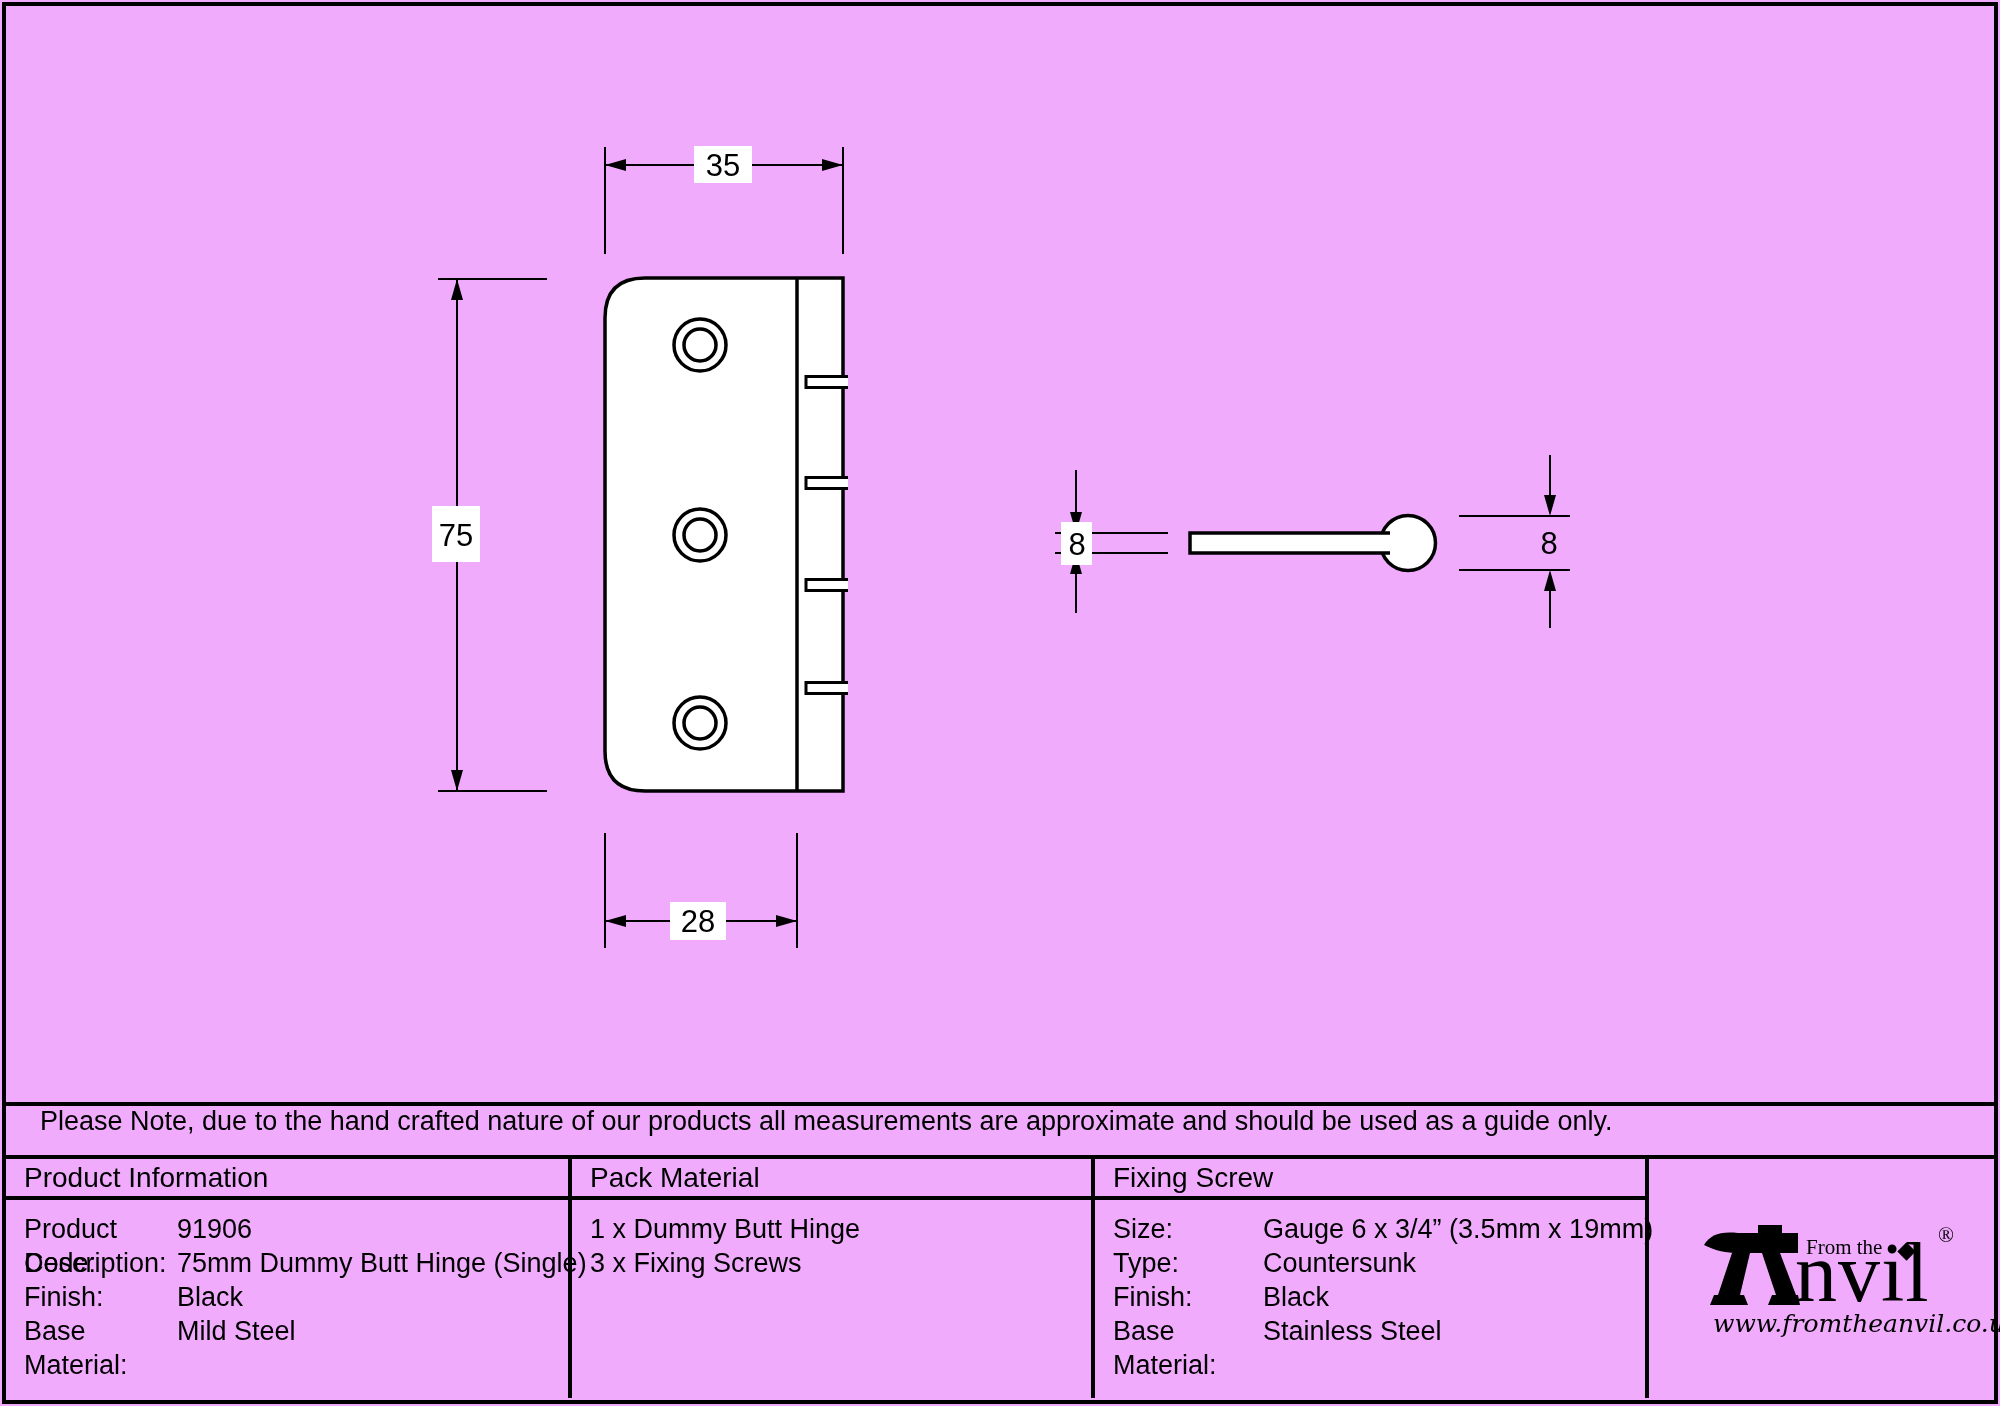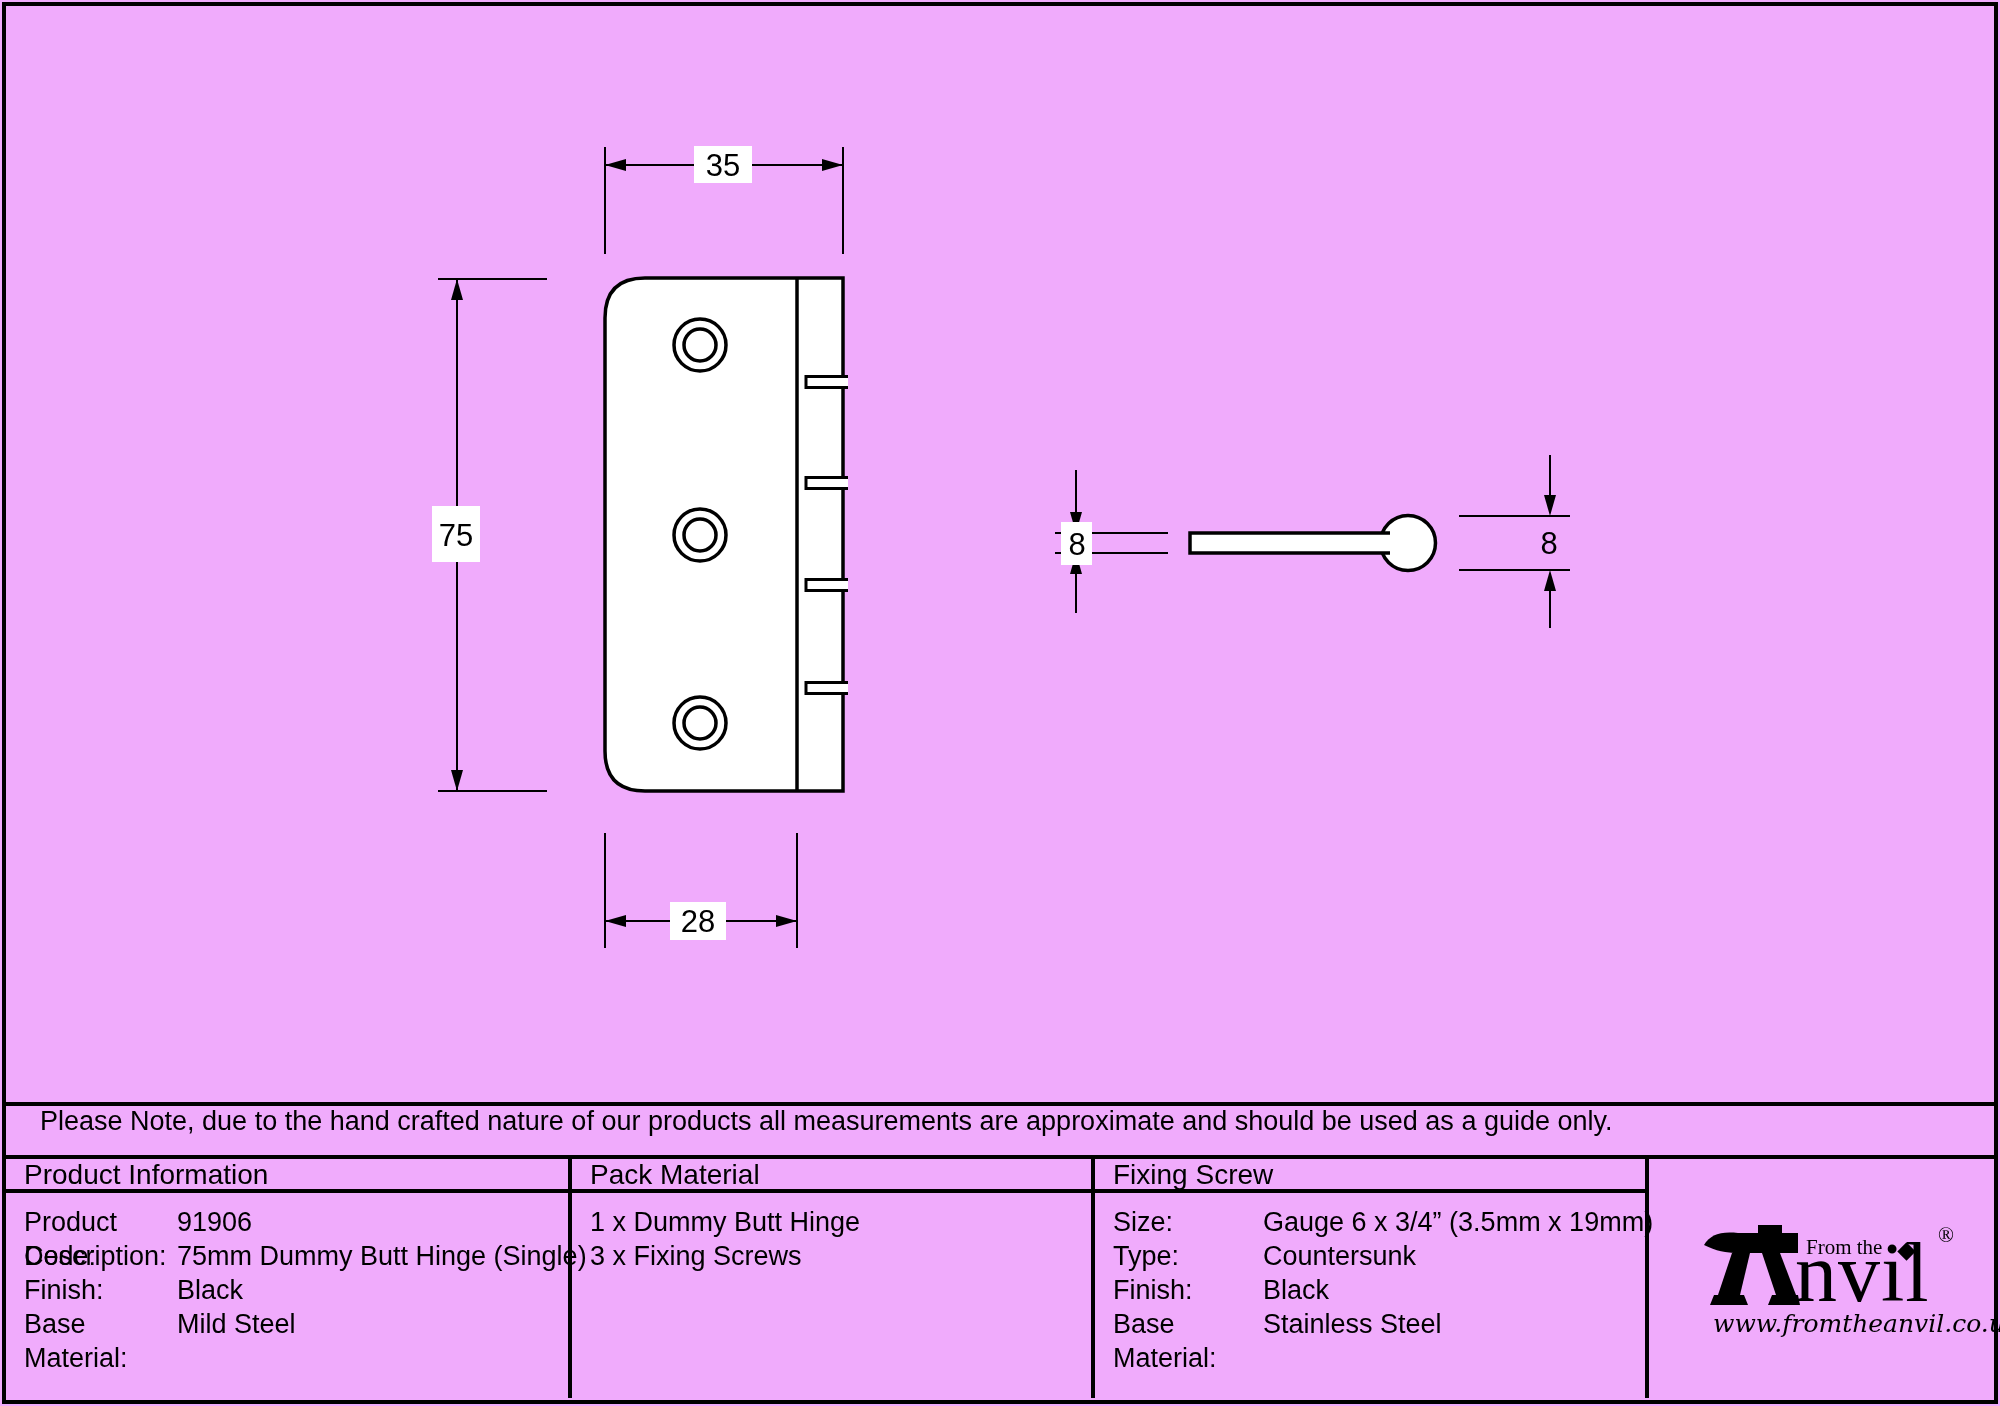--- a/index.html
+++ b/index.html
@@ -15,22 +15,22 @@
     border-top:4px solid #000;border-bottom:4px solid #000;
     display:flex;align-items:flex-start;padding-left:34px;font-size:27px;
   }
   .spec-table{position:absolute;left:6px;right:6px;top:1159px;height:239px;}
   .col{position:absolute;top:0;height:239px;box-sizing:border-box;}
   .col-1{left:0;width:566px;border-right:4px solid #000;}
   .col-2{left:566px;width:523px;border-right:4px solid #000;}
   .col-3{left:1089px;width:554px;border-right:4px solid #000;}
   .col-4{left:1643px;right:0;width:345px;text-align:right;}
   .col-header{
-    height:34px;box-sizing:border-box;border-bottom:4px solid #000;
-    display:flex;padding-left:18px;font-size:28px;
+    height:41px;box-sizing:border-box;border-bottom:4px solid #000;
+    display:flex;align-items:center;padding-left:18px;font-size:28px;
   }
   .col-body{padding-top:12px;}
   .kv-row{display:flex;height:34px;line-height:34px;font-size:27px;padding-left:18px;}
   .col-1 .kv-row .k{width:153px;flex:0 0 153px;}
   .col-3 .kv-row .k{width:150px;flex:0 0 150px;}
   .kv-row .v{white-space:nowrap;}
   .pc-item{height:34px;line-height:34px;font-size:27px;padding-left:18px;}
   
   .logo-cell{position:relative;}
   .anvil-svg{position:absolute;left:53px;top:64px;}

